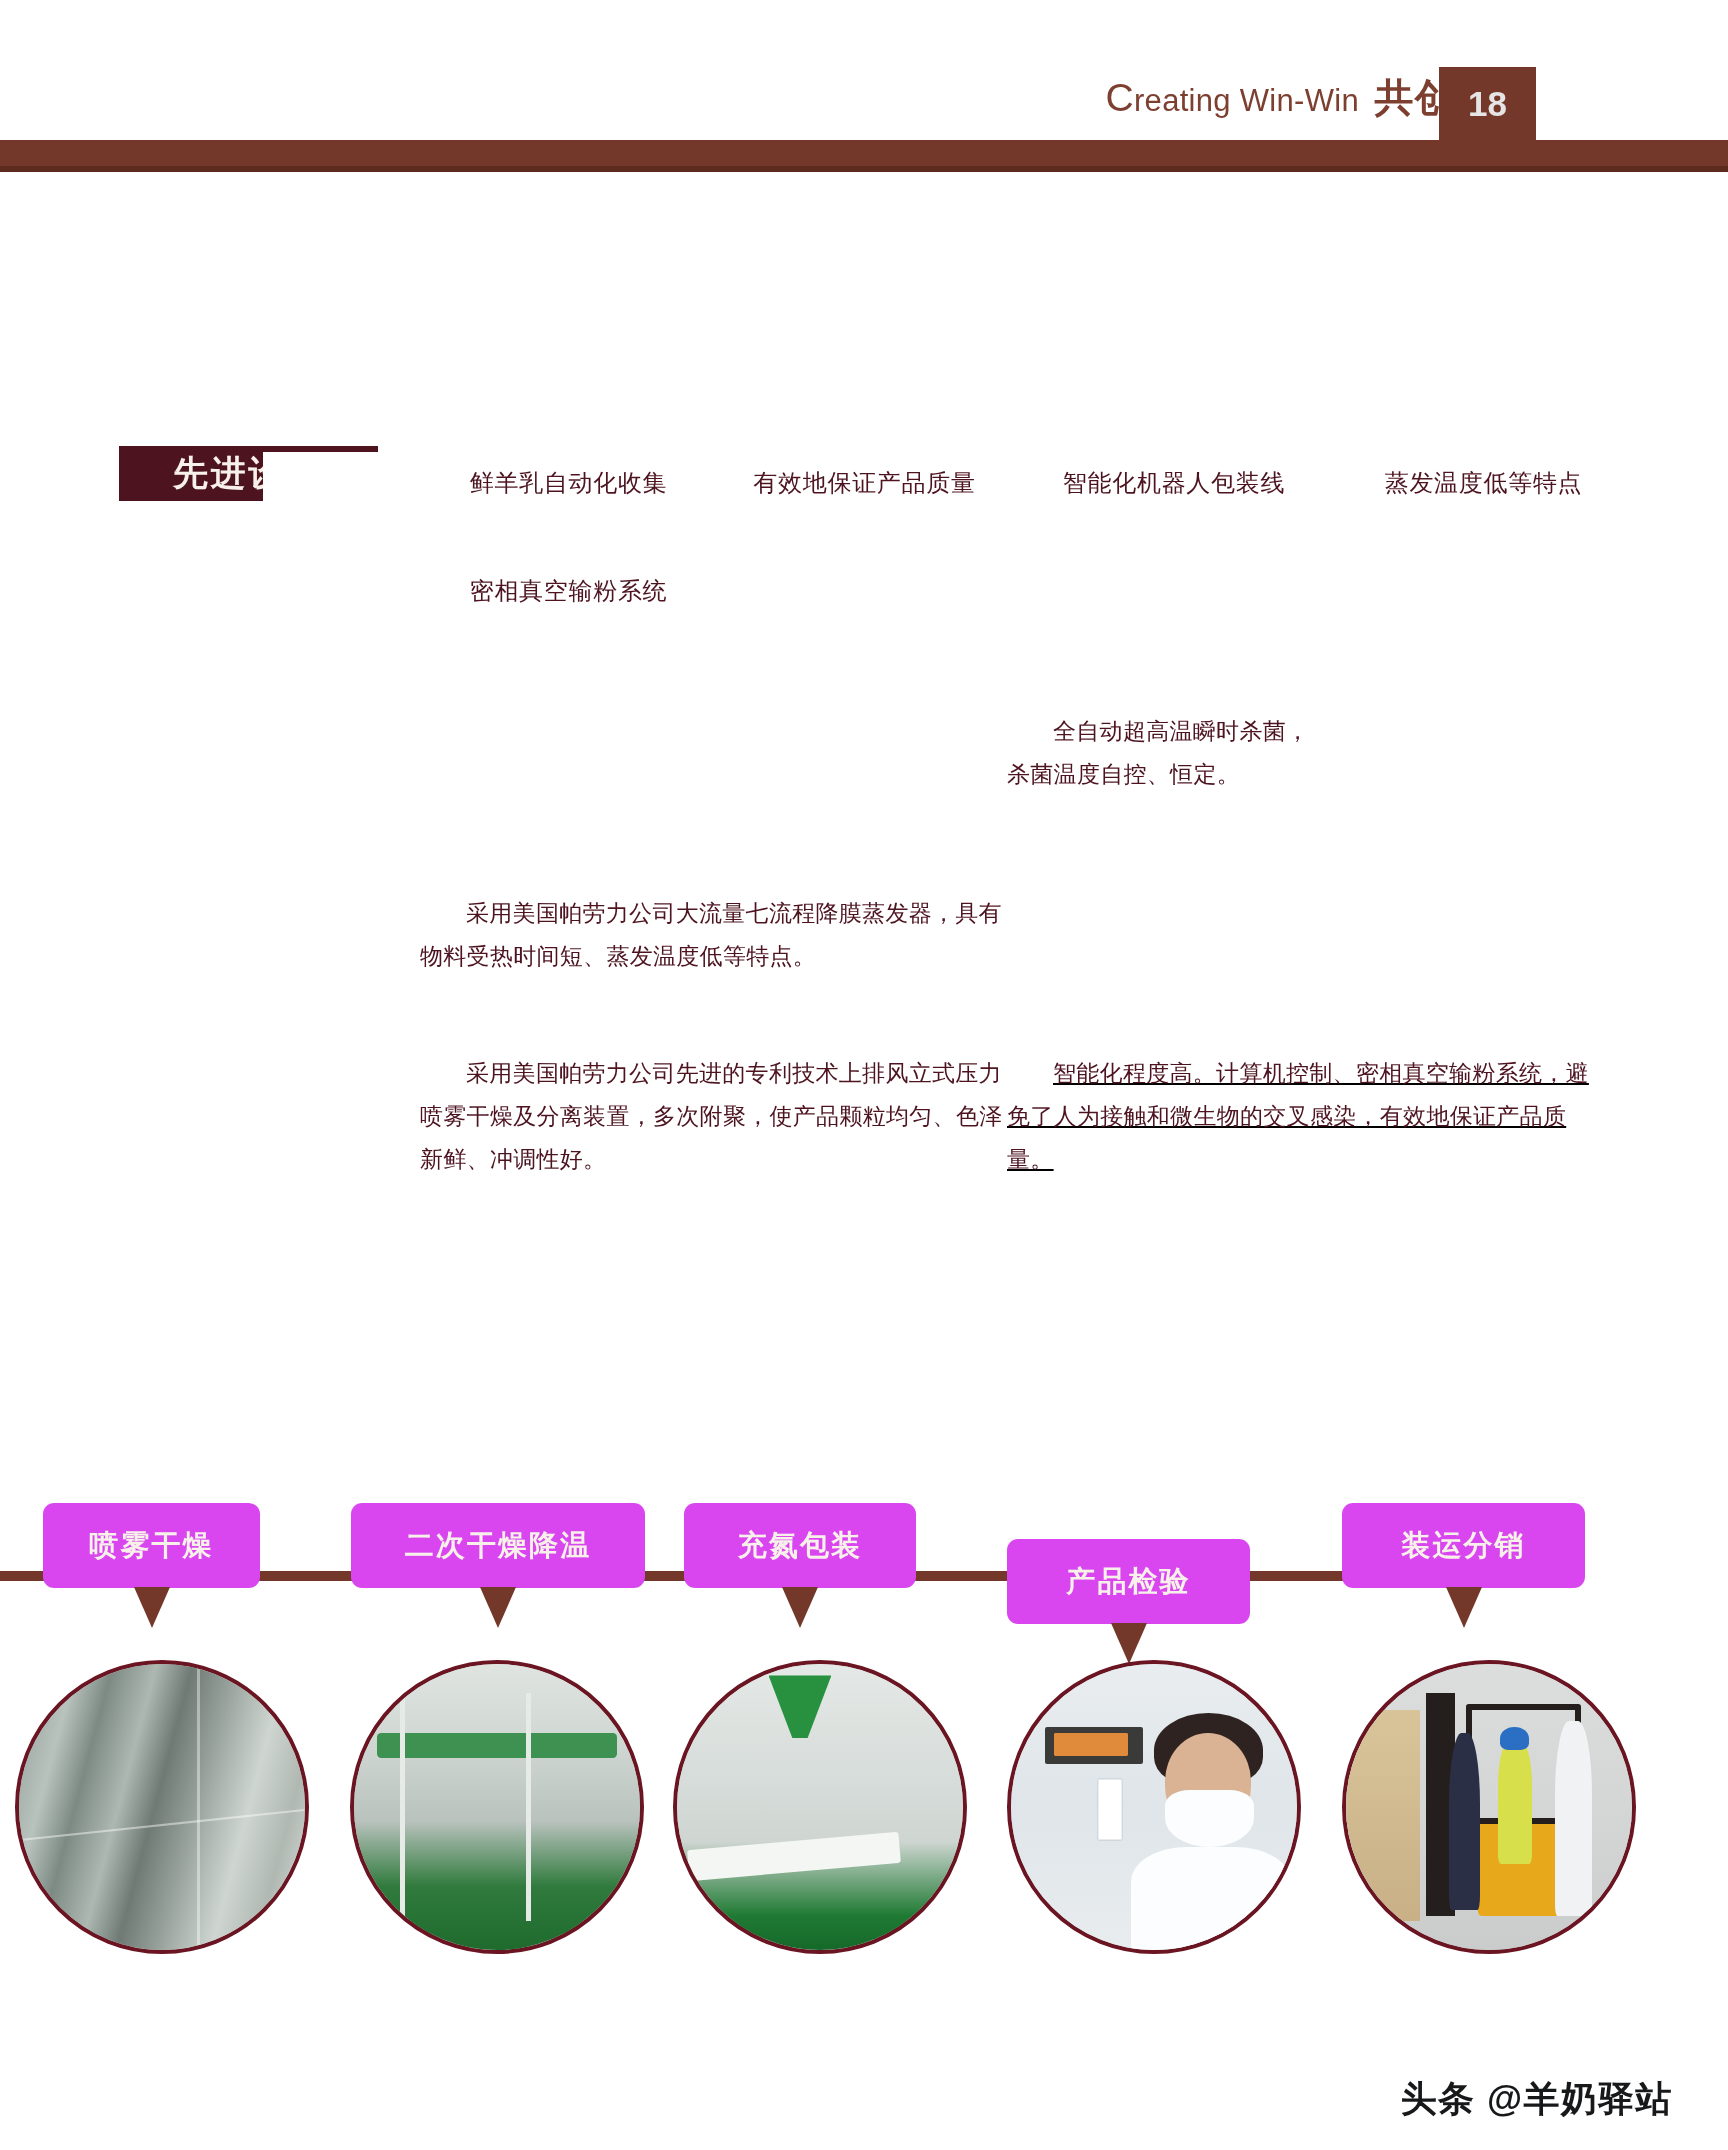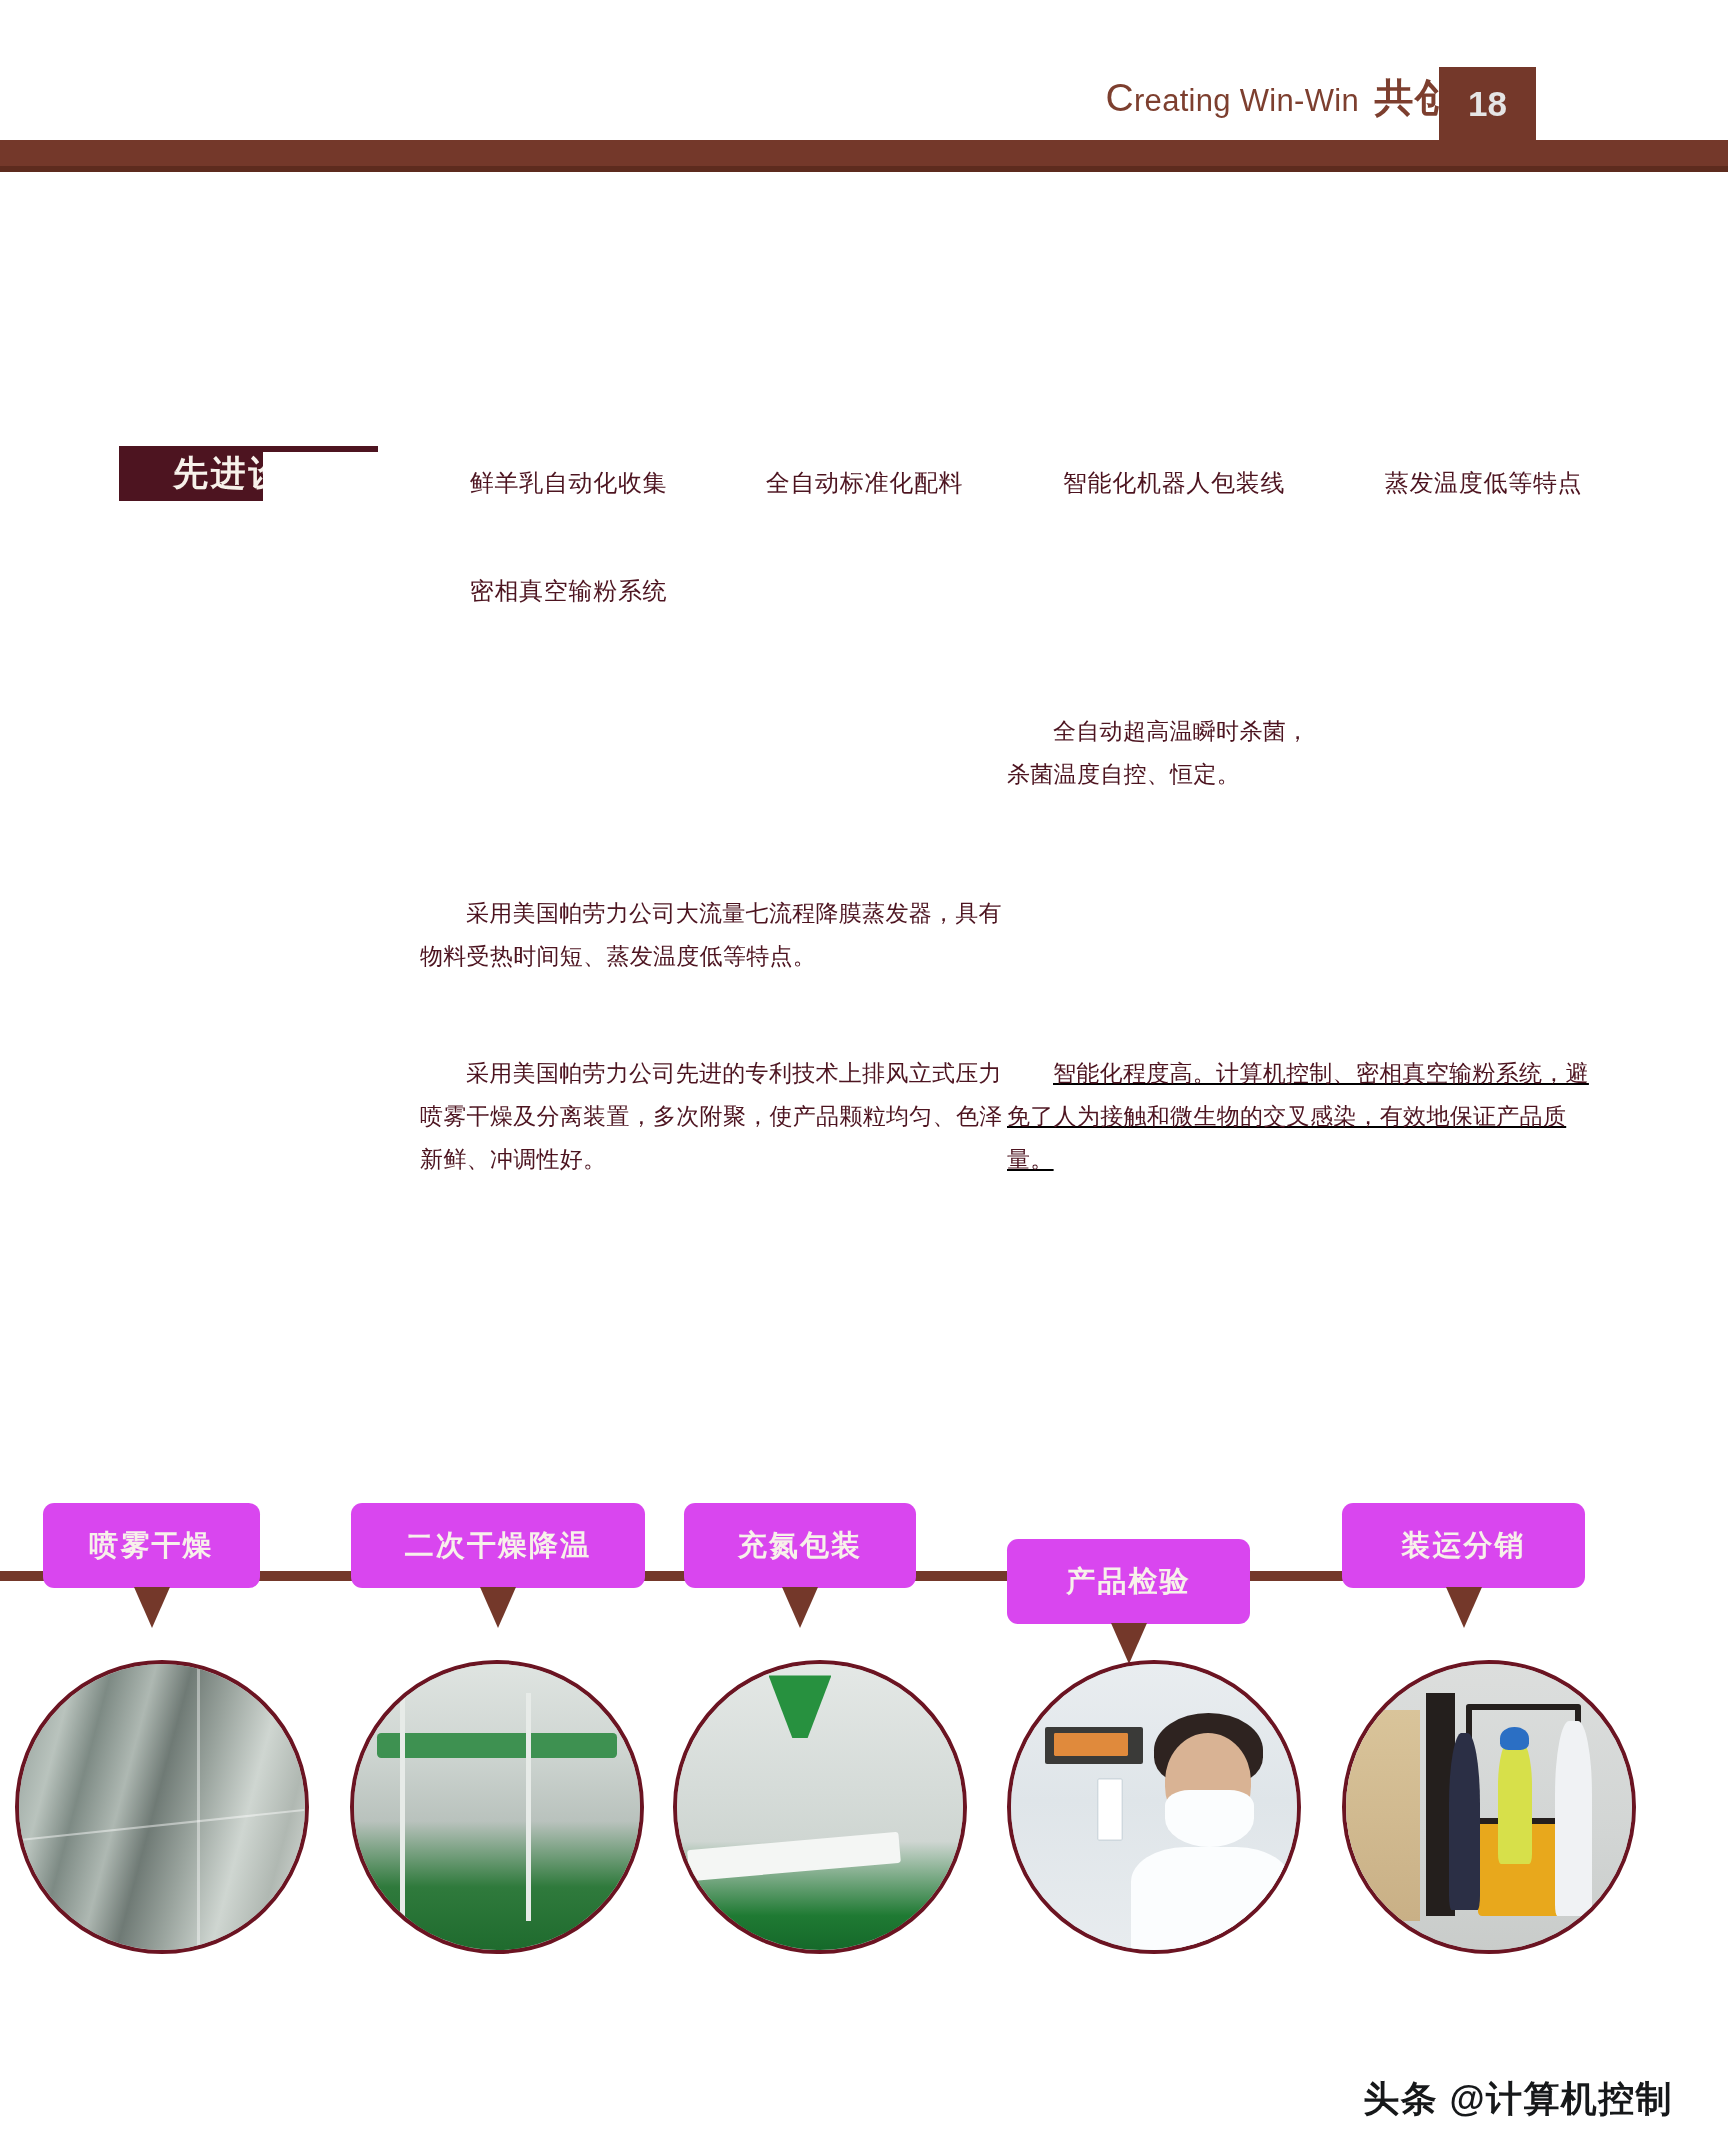--- a/index.html
+++ b/index.html
@@ -220,21 +220,21 @@
     <div class="stem-cap" style="right:0; bottom:-11.2px; width:31px; height:24px;"></div>
     <span class="bk-text">鲜羊乳自动化收集</span>
   </div>
 
   <div class="bracket tag" style="left:716px; top:452px; width:297px; height:62px;">
     <div class="bk-inner"></div>
     <div class="stem-cap" style="left:0; top:-11.2px; width:31px; height:24px;"></div>
     <div class="stem-cap" style="left:0; bottom:-11.2px; width:31px; height:24px;"></div>
     <div class="stem-cap" style="right:0; top:-11.2px; width:31px; height:24px;"></div>
     <div class="stem-cap" style="right:0; bottom:-11.2px; width:31px; height:24px;"></div>
-    <span class="bk-text">全自动标准化配料</span>
+    <span class="bk-text">有效地保证产品质量</span>
   </div>
 
   <div class="bracket tag" style="left:1013px; top:452px; width:322px; height:62px;">
     <div class="bk-inner"></div>
     <div class="stem-cap" style="left:0; top:-11.2px; width:31px; height:24px;"></div>
     <div class="stem-cap" style="left:0; bottom:-11.2px; width:31px; height:24px;"></div>
     <div class="stem-cap" style="right:0; top:-11.2px; width:31px; height:24px;"></div>
     <div class="stem-cap" style="right:0; bottom:-11.2px; width:31px; height:24px;"></div>
     <span class="bk-text">智能化机器人包装线</span>
   </div>
@@ -360,16 +360,16 @@
       <span class="truck"></span>
       <span class="fork"></span>
       <span class="cage"></span>
       <span class="pC"></span>
       <span class="helmet"></span>
       <span class="pA"></span>
       <span class="pB"></span>
     </div>
   </div>
 
-  <div class="watermark">头条 @计算机控制</div>
+  <div class="watermark">头条 @羊奶驿站</div>
 
 </div>
 
 
 </body></html>

